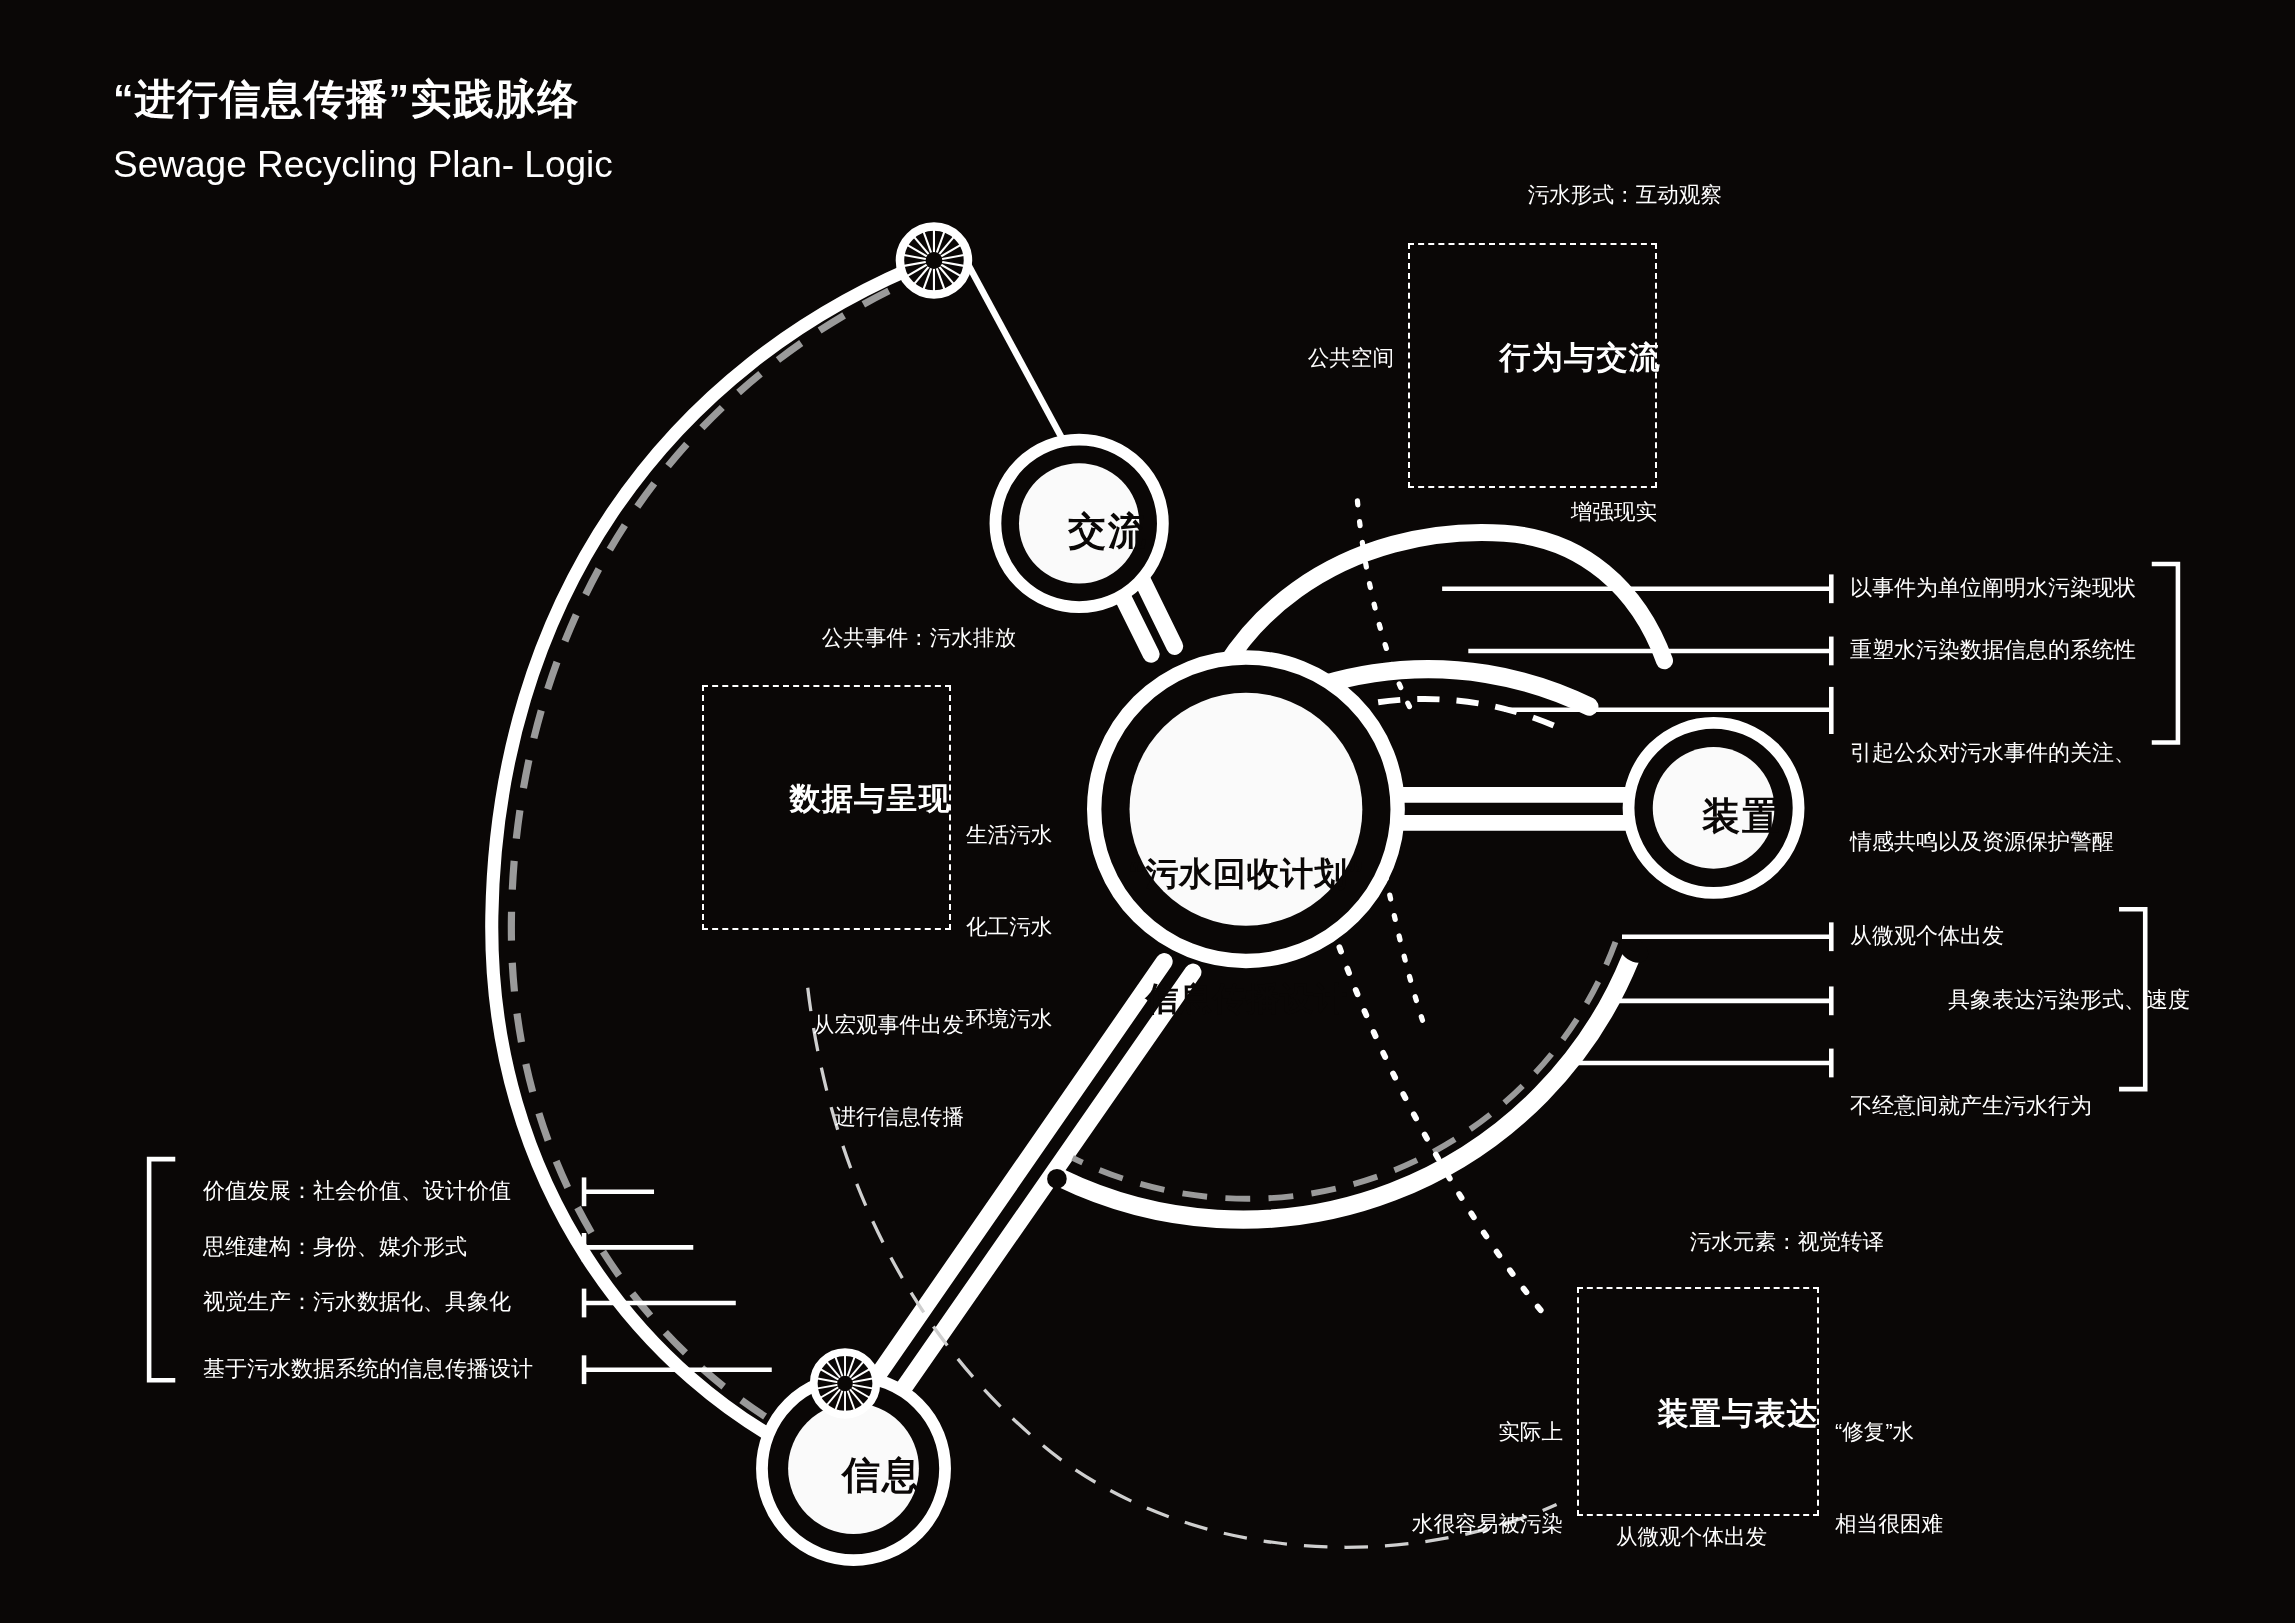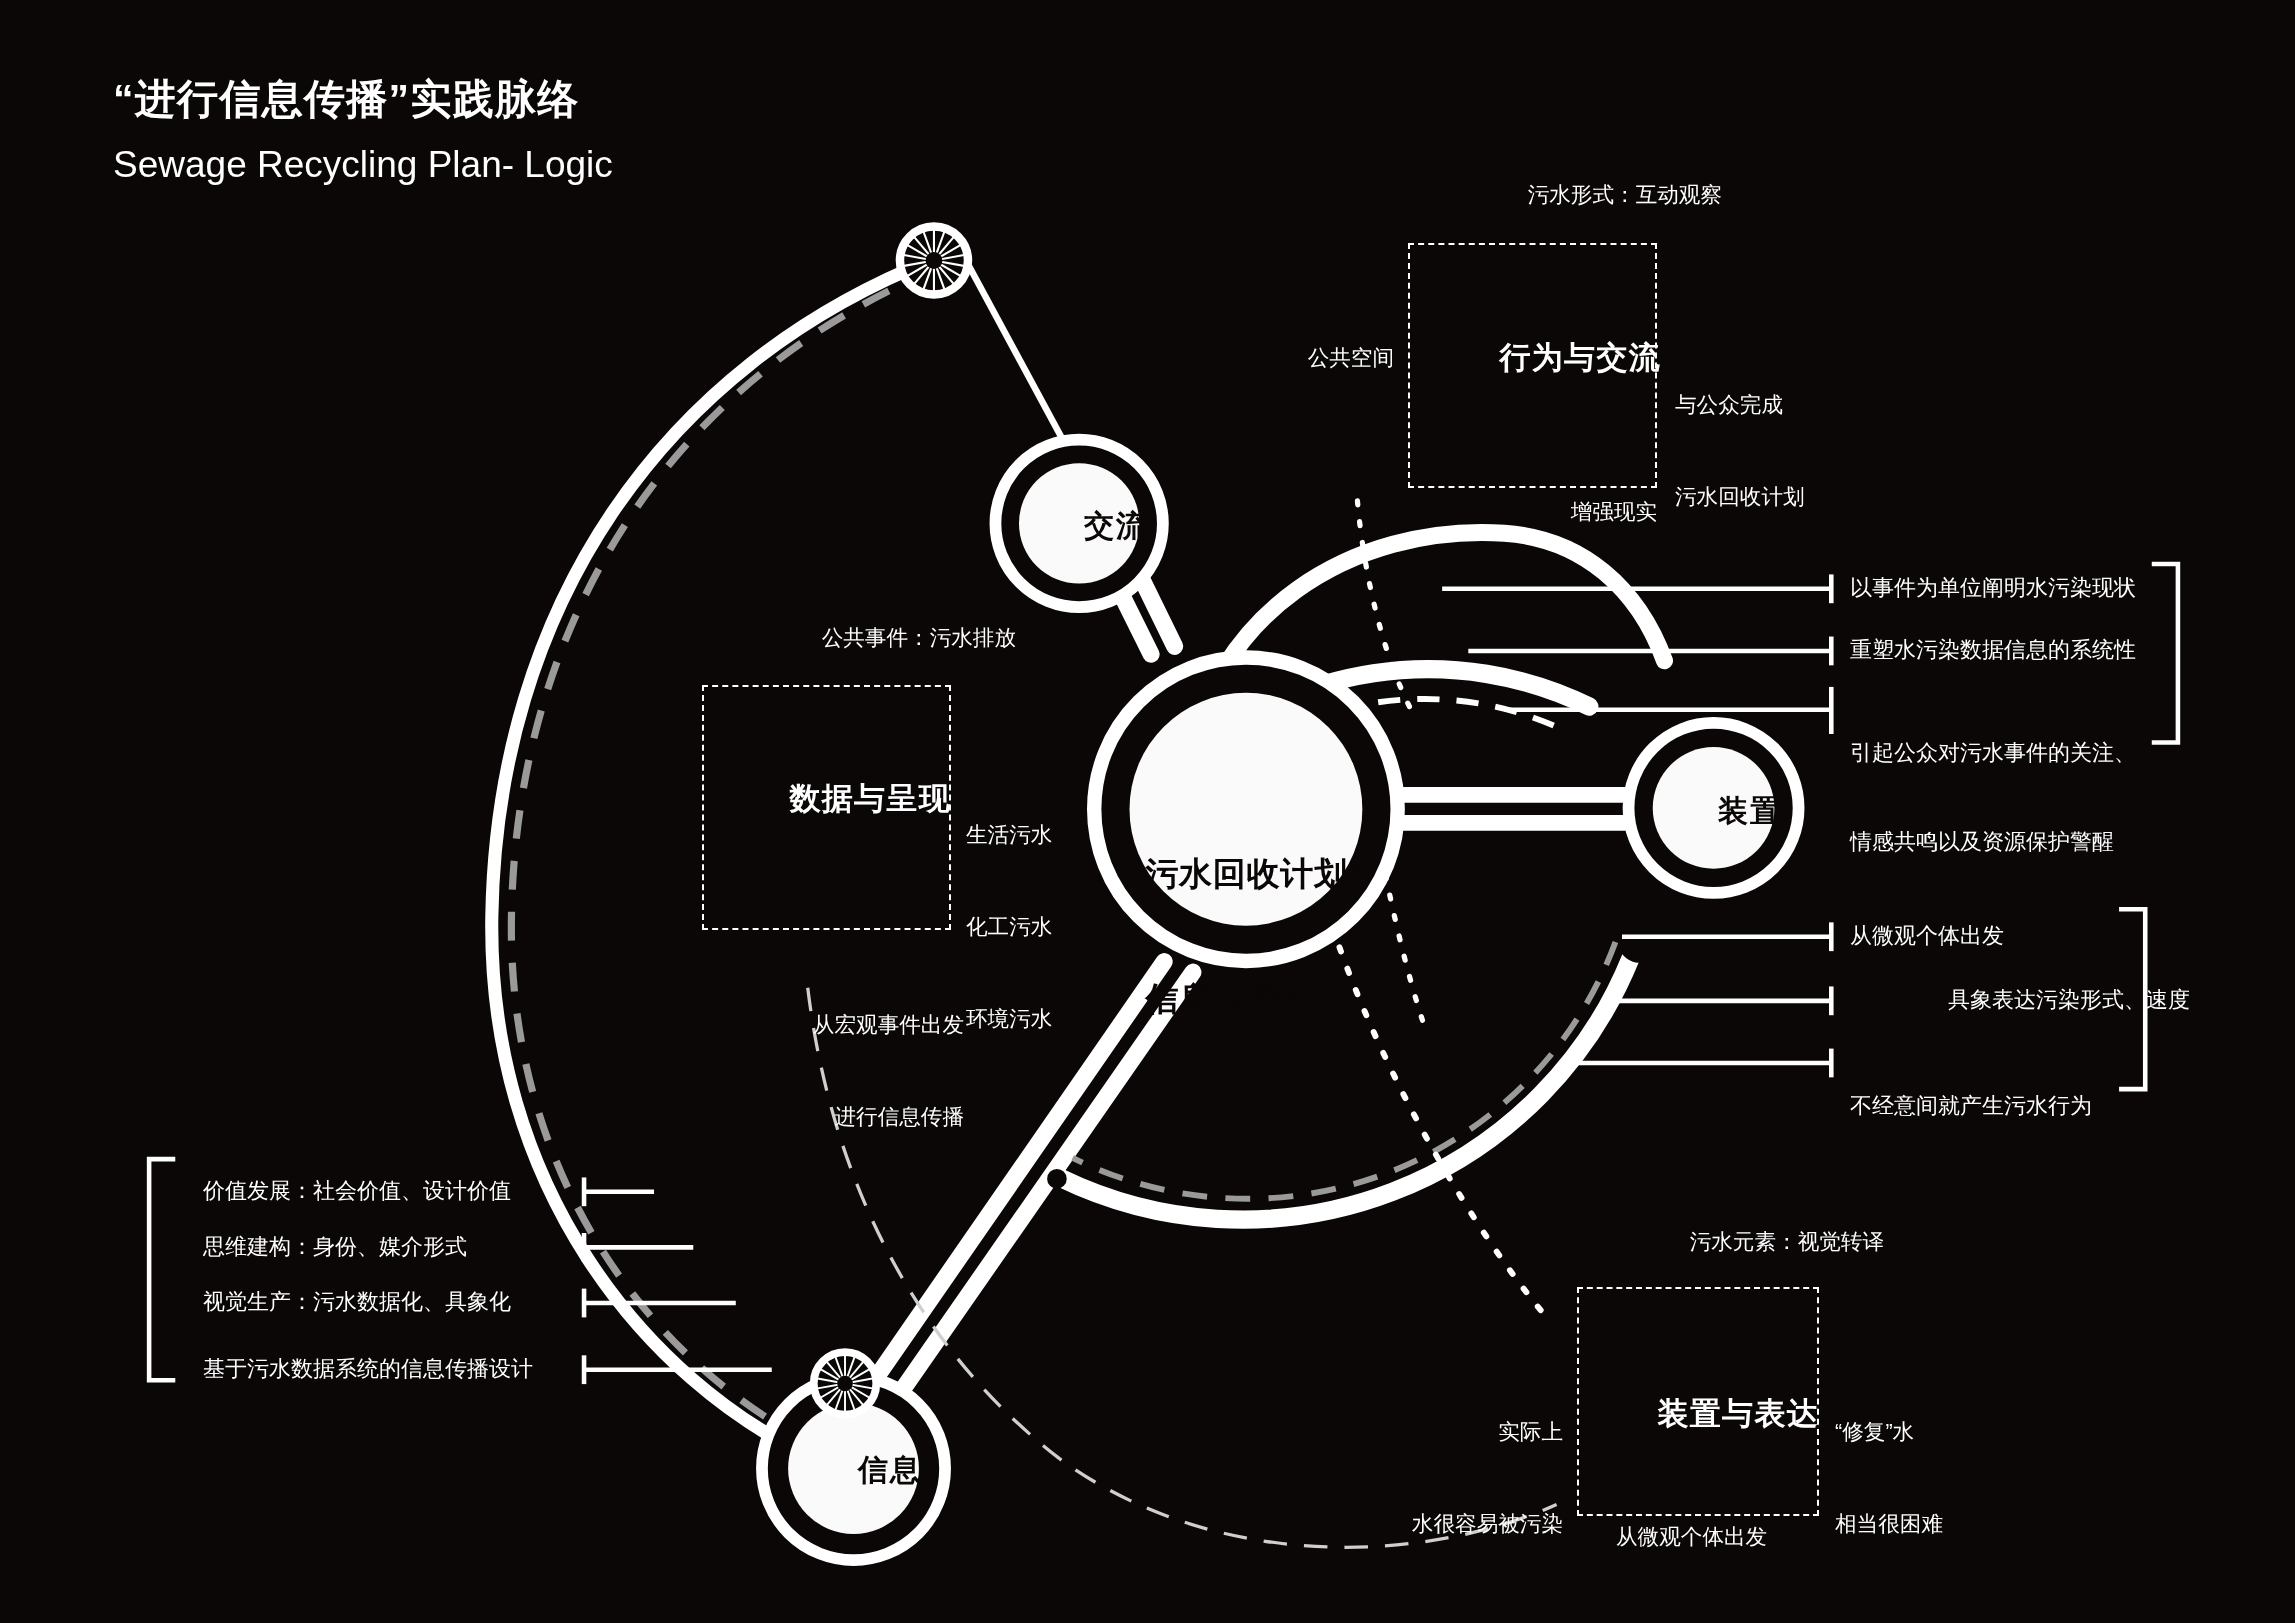--- a/index.html
+++ b/index.html
@@ -21,21 +21,21 @@
   .title-en{
     font-size:37px;font-weight:normal;letter-spacing:0px;
     margin-top:23.6px;color:#fff;white-space:nowrap;
     font-family:"Liberation Sans","DejaVu Sans",sans-serif;
   }
 
   
   .t{position:absolute;white-space:pre;line-height:1.42;}
   .c-label{font-size:21.6px;color:#ffffff;font-weight:normal;}
   .box-title{font-size:31px;font-weight:bold;color:#ffffff;letter-spacing:1.3px;}
-  .node-label{font-size:30px;font-weight:bold;color:#0a0706;letter-spacing:2px;}
+  .node-label{font-size:38px;font-weight:bold;color:#0a0706;letter-spacing:2px;}
   .hub-label{font-size:33px;font-weight:bold;color:#0a0706;letter-spacing:0.7px;line-height:1.26;text-align:center;}
   .list-item{font-size:22px;color:#ffffff;line-height:1.35;}
   .ta-r{text-align:right;}
   .ta-c{text-align:right;}
   .ta-l{text-align:left;}
 
   
   .dbox{position:absolute;border:2.6px dashed #ffffff;box-sizing:border-box;}
 </style>
 </head>
@@ -201,24 +201,20 @@
 
   <div class="t hub-label" style="left:1096px;top:770px;width:301px;">
     <div>“污水回收计划”</div>
     <div>信息传播设计</div>
   </div>
 
   <div class="dbox" style="left:1408px;top:243px;width:249px;height:245px;"></div>
   <div class="t box-title ta-c" style="left:1412px;top:336px;width:249px;">行为与交流</div>
   <div class="t c-label ta-c" style="left:1343px;top:180px;width:379px;">污水形式：互动观察</div>
   <div class="t c-label ta-r" style="left:1178px;top:343px;width:216px;">公共空间</div>
-  <div class="t c-label ta-l" style="left:1675px;top:329px;width:275px;">
-    <div>与公众完成</div>
-    <div>污水回收计划</div>
-  </div>
   <div class="t c-label ta-c" style="left:1408px;top:497px;width:249px;">增强现实</div>
 
   <div class="dbox" style="left:702px;top:685px;width:249px;height:245px;"></div>
   <div class="t box-title ta-c" style="left:702px;top:777px;width:249px;">数据与呈现</div>
   <div class="t c-label ta-c" style="left:637px;top:623px;width:379px;">公共事件：污水排放</div>
   <div class="t c-label ta-l" style="left:966px;top:759px;width:216px;">
     <div>生活污水</div>
     <div>化工污水</div>
     <div>环境污水</div>
   </div>

